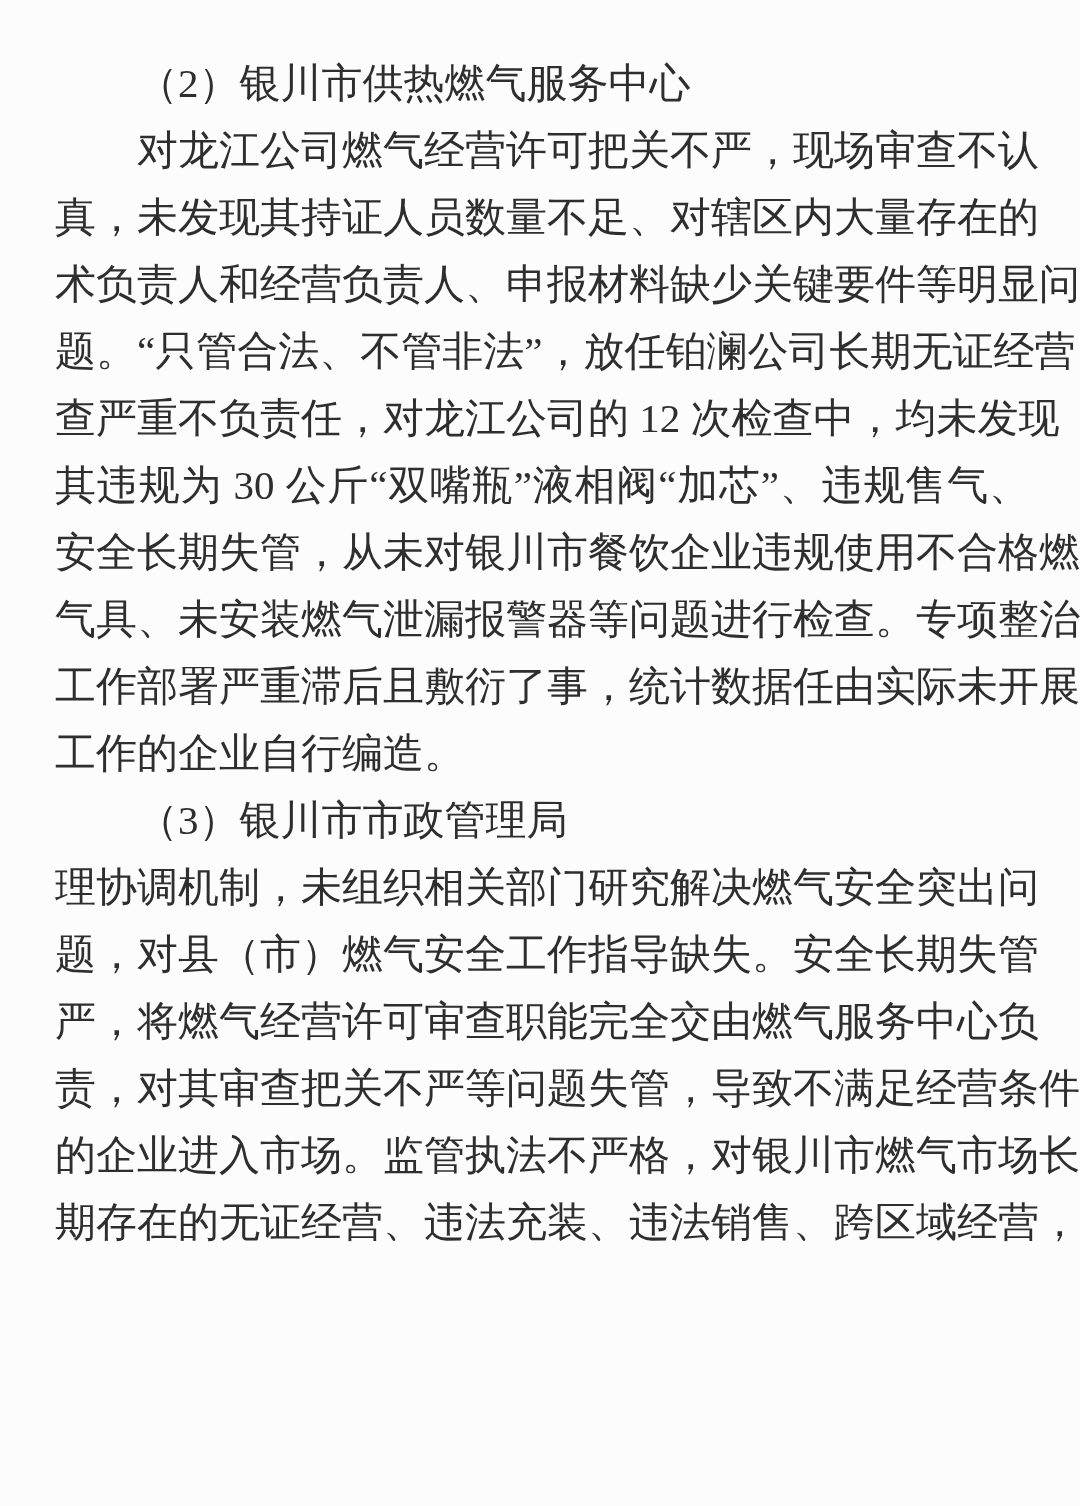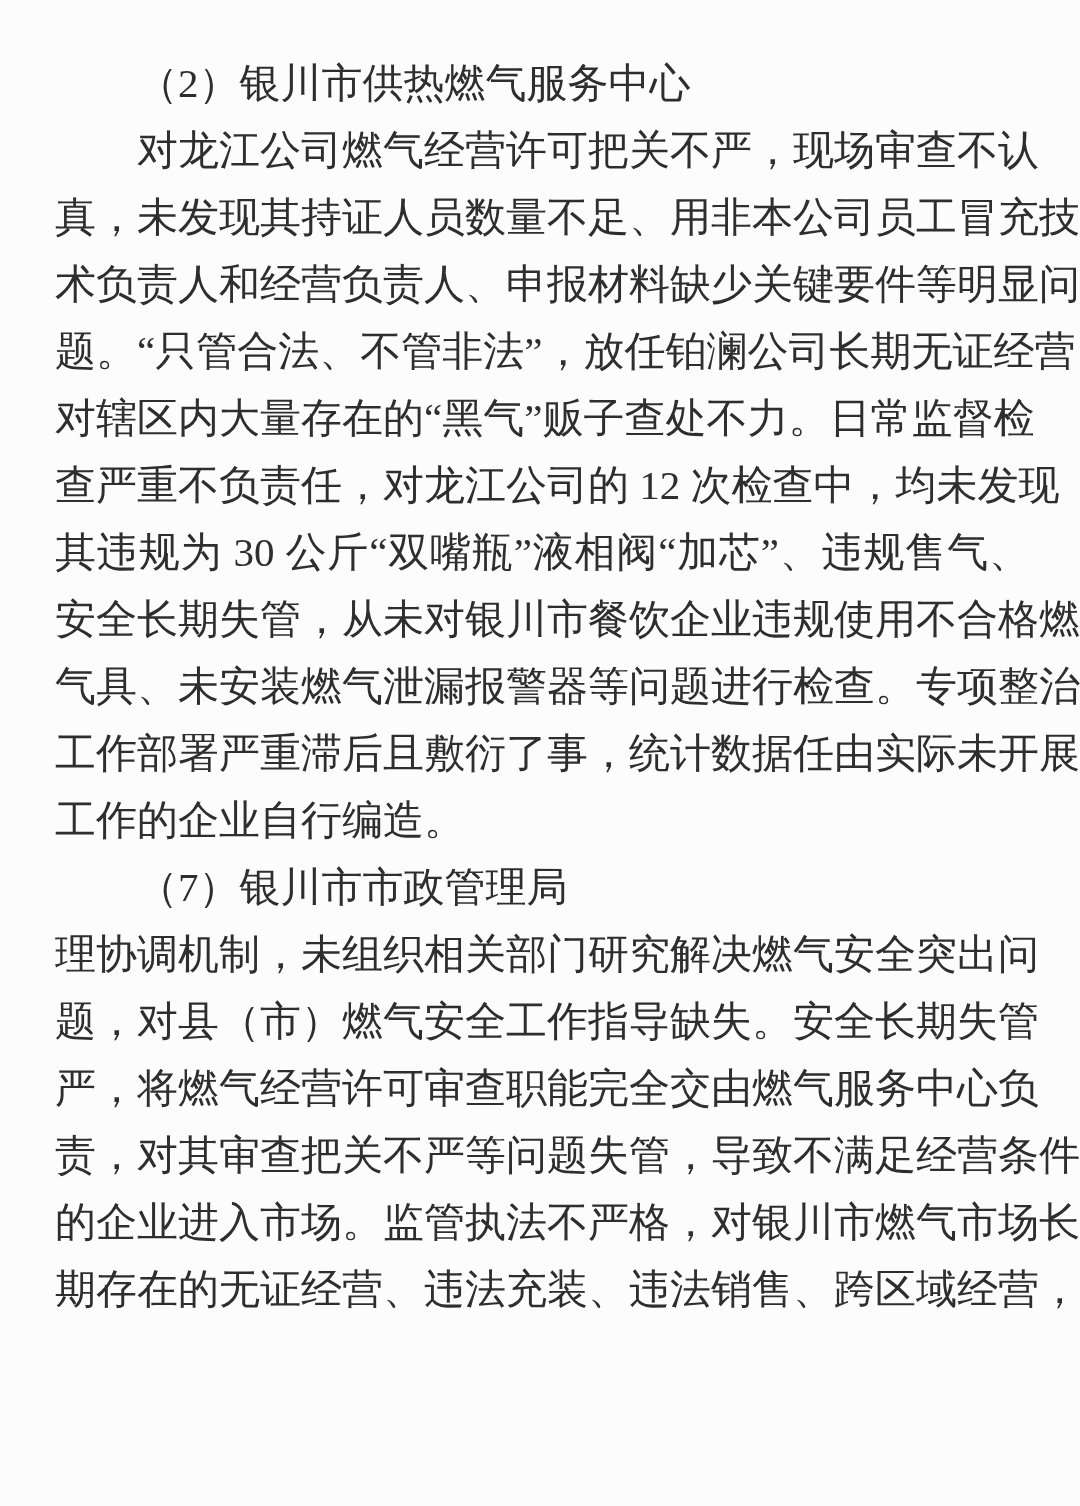--- a/index.html
+++ b/index.html
@@ -39,32 +39,31 @@
 </style>
 </head>
 <body style="background: rgb(252, 252, 252); color: rgb(46, 46, 46);">
 
 <div class="page">
   <div class="textblock">
 
     <div class="line indent no-just">（2）银川市供热燃气服务中心</div>
 
     <div class="line indent">对龙江公司燃气经营许可把关不严，现场审查不认</div>
-    <div class="line">真，未发现其持证人员数量不足、用非本公司员工冒充技</div>
+    <div class="line">真，未发现其持证人员数量不足、对辖区内大量存在的</div>
     <div class="line">术负责人和经营负责人、申报材料缺少关键要件等明显问</div>
     <div class="line">题。“只管合法、不管非法”，放任铂澜公司长期无证经营，</div>
-    <div class="line">对辖区内大量存在的“黑气”贩子查处不力。日常监督检</div>
     <div class="line">查严重不负责任，对龙江公司的 12 次检查中，均未发现</div>
     <div class="line">其违规为 30 公斤“双嘴瓶”液相阀“加芯”、违规售气、</div>
     <div class="line">安全长期失管，从未对银川市餐饮企业违规使用不合格燃</div>
     <div class="line">气具、未安装燃气泄漏报警器等问题进行检查。专项整治</div>
     <div class="line">工作部署严重滞后且敷衍了事，统计数据任由实际未开展</div>
     <div class="line no-just">工作的企业自行编造。</div>
 
-    <div class="line indent no-just">（7）银川市市政管理局</div>
+    <div class="line indent no-just">（3）银川市市政管理局</div>
 
     <div class="line">理协调机制，未组织相关部门研究解决燃气安全突出问</div>
     <div class="line">题，对县（市）燃气安全工作指导缺失。安全长期失管</div>
     <div class="line">严，将燃气经营许可审查职能完全交由燃气服务中心负</div>
     <div class="line">责，对其审查把关不严等问题失管，导致不满足经营条件</div>
     <div class="line">的企业进入市场。监管执法不严格，对银川市燃气市场长</div>
     <div class="line">期存在的无证经营、违法充装、违法销售、跨区域经营，</div>
 
   </div>
 </div>

